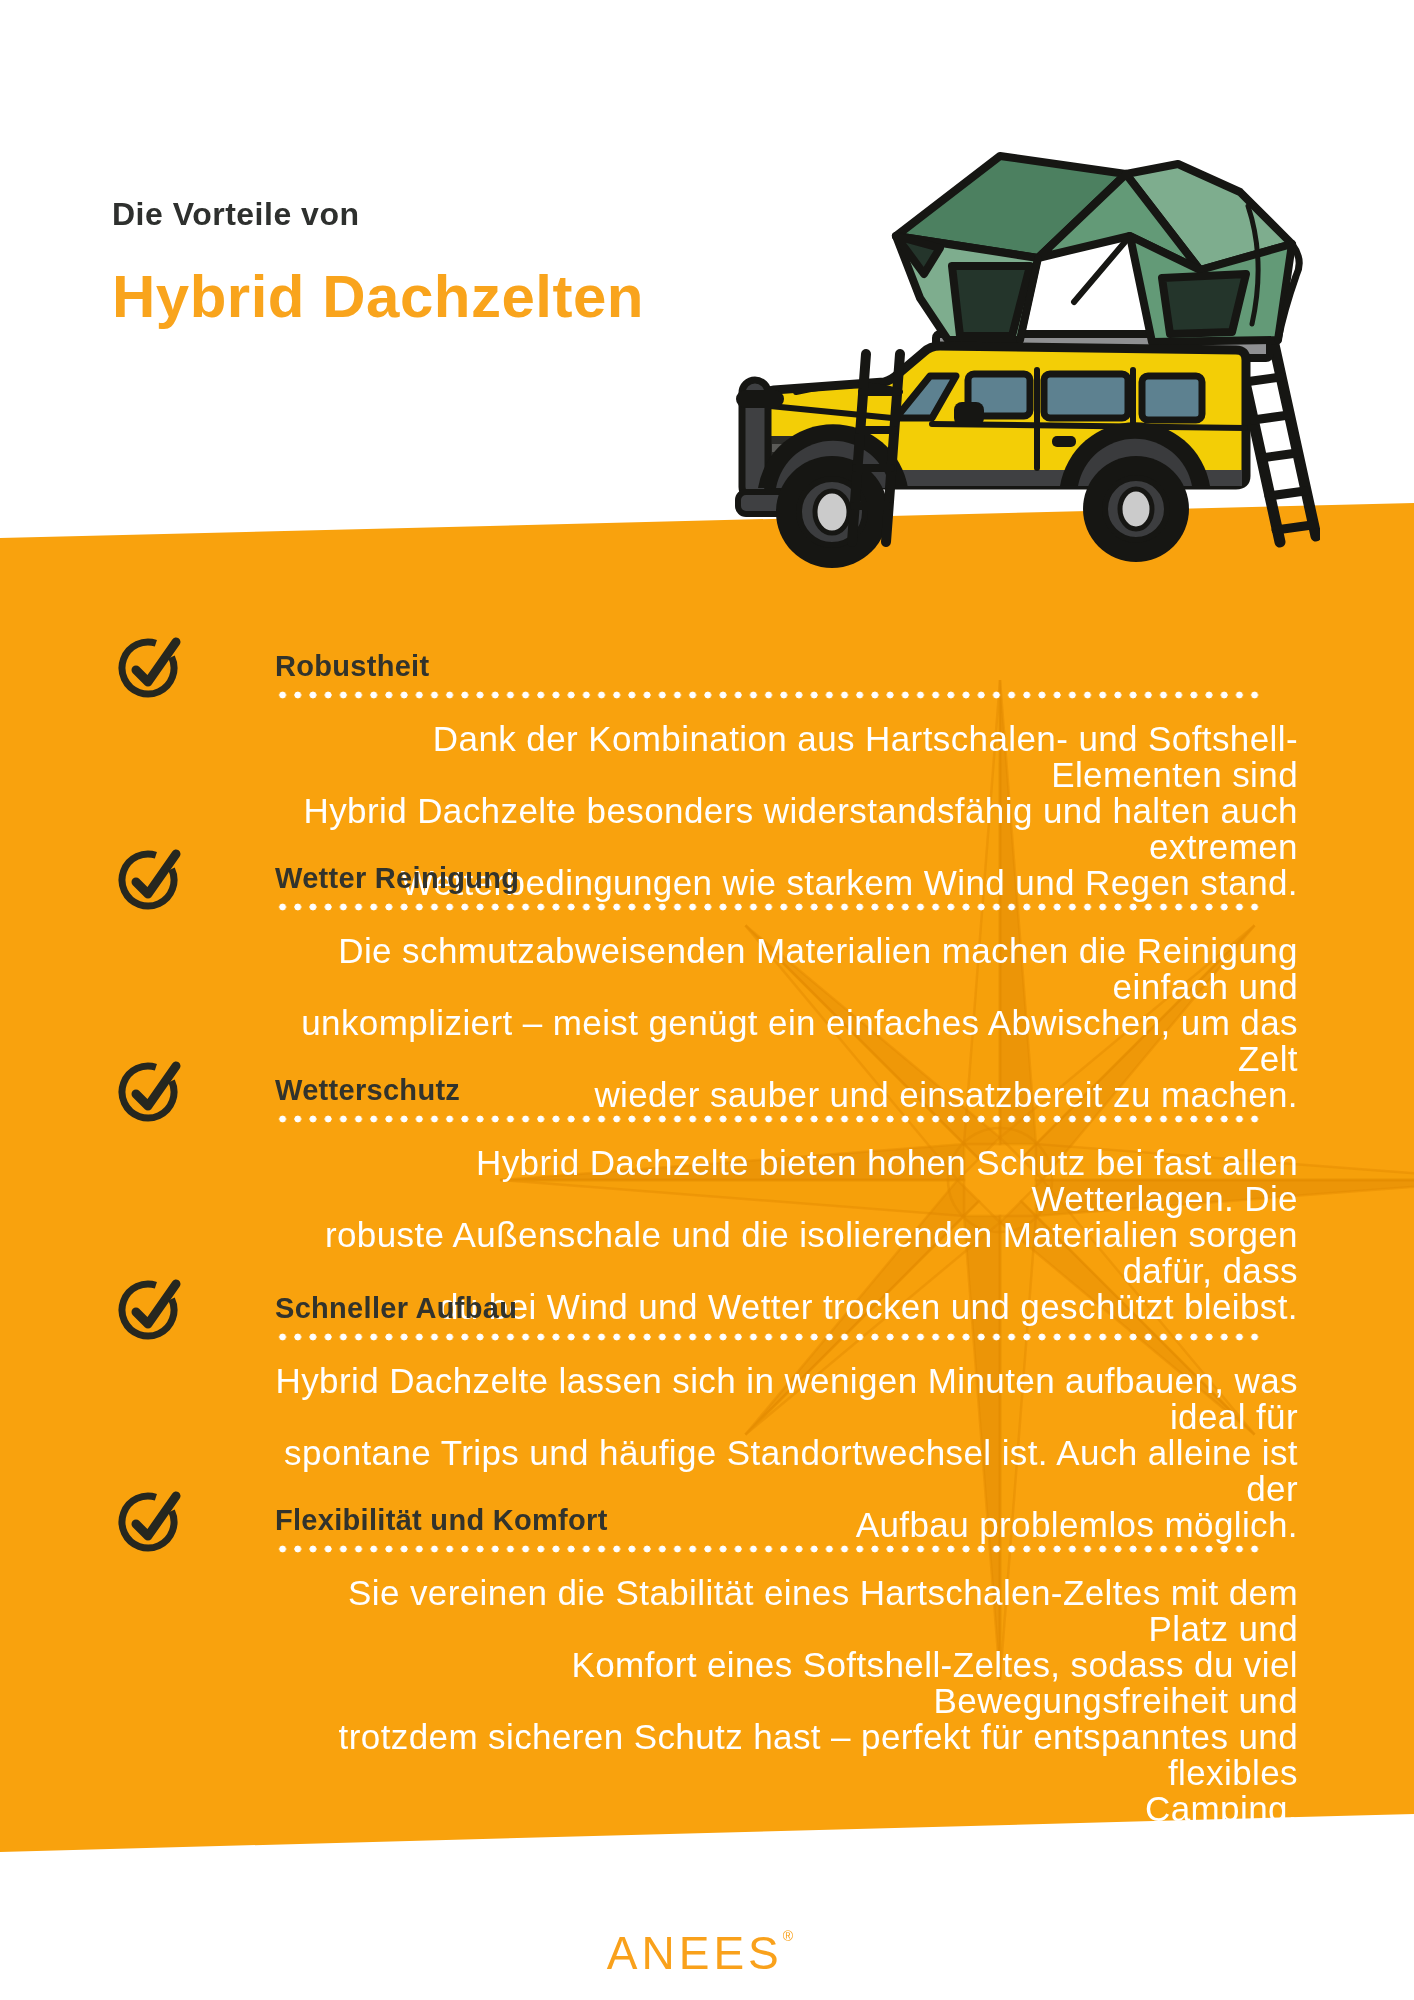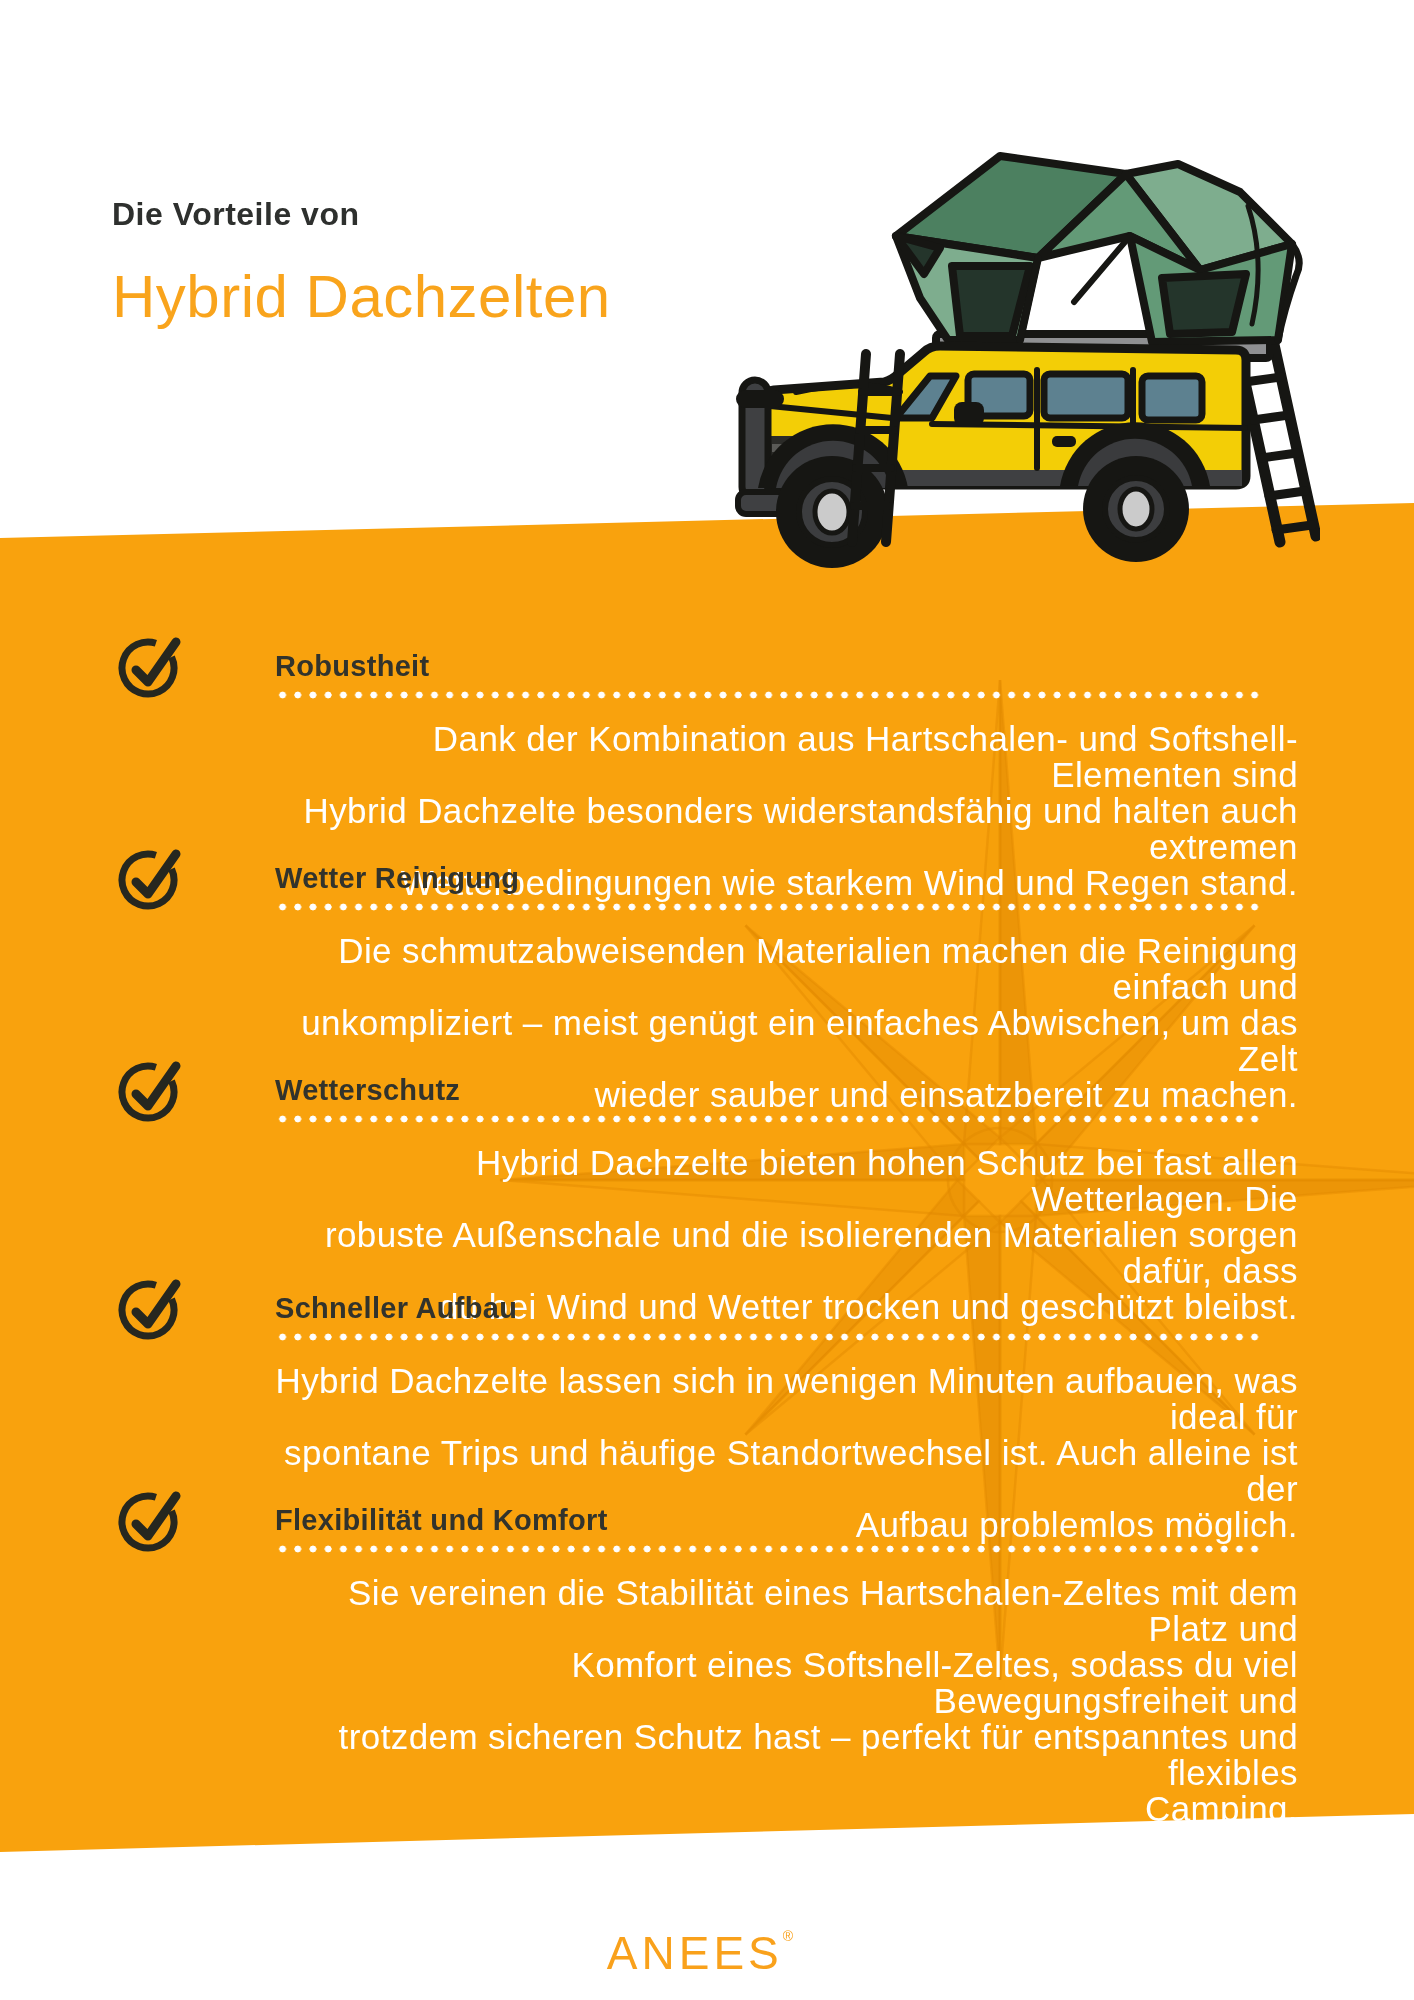--- a/index.html
+++ b/index.html
@@ -10,21 +10,21 @@
   }
   .page{position:absolute;inset:0;}
 
   
   .kicker{
     position:absolute;left:112px;top:196px;
     font-size:32px;font-weight:700;color:#2e302e;letter-spacing:.5px;
   }
   .title{
     position:absolute;left:112px;top:262px;margin:0;
-    font-size:60px;font-weight:400;color:#f9a41c;letter-spacing:.5px;
+    font-size:60px;font-weight:700;color:#f9a41c;letter-spacing:.5px;
   }
 
   
   .panel{
     position:absolute;inset:0;background:#f9a20d;
     clip-path:polygon(0 538px,1414px 503px,1414px 1814px,0 1852px);
     z-index:1;
   }
   .compass{position:absolute;left:480px;top:660px;width:1040px;height:1040px;}
 

